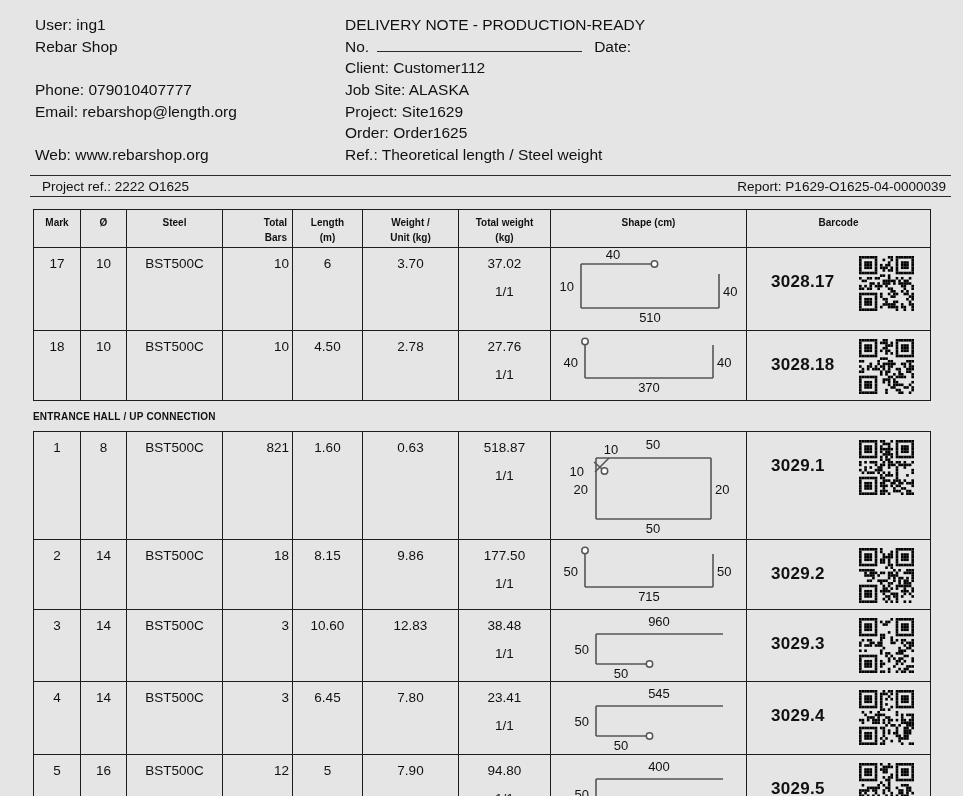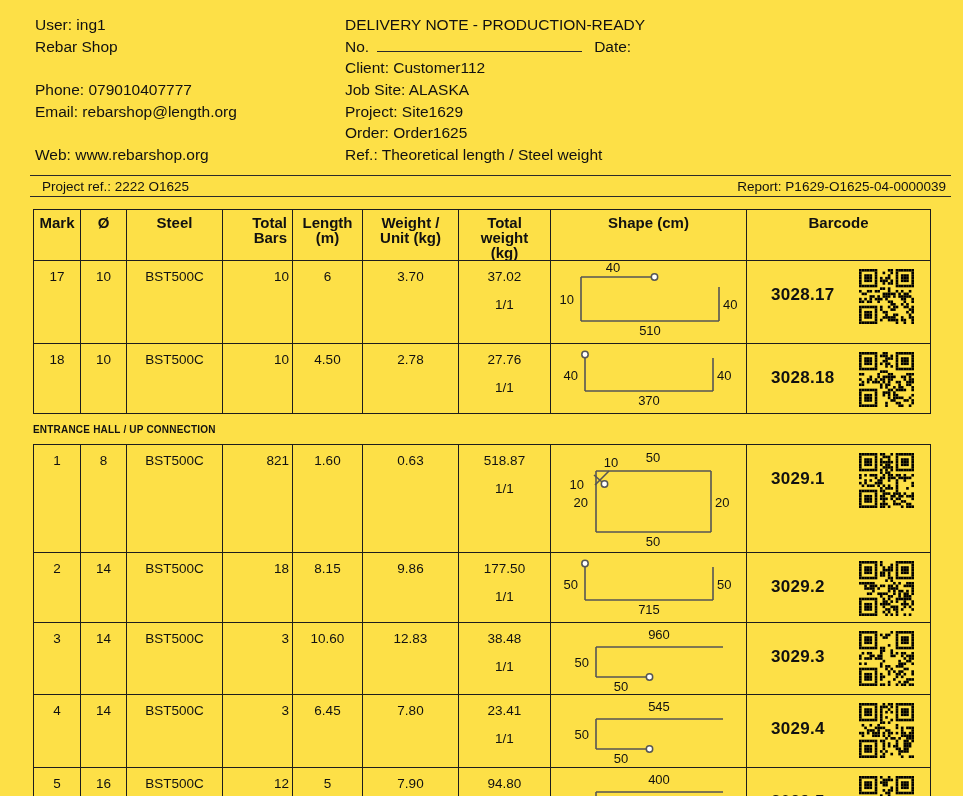--- a/index.html
+++ b/index.html
@@ -1,30 +1,30 @@
 <!DOCTYPE html>
 <html><head>
 <meta charset="utf-8">
 <style>
   html,body{margin:0;padding:0;background:#fff;}
-  .page{position:relative;width:963px;height:796px;background:#fde047;overflow:hidden;
+  .page{position:relative;width:963px;height:796px;background:#e5e5e5;overflow:hidden;
         font-family:"Liberation Sans",sans-serif;color:#111;}
   .hcol{position:absolute;top:14px;font-size:15.5px;line-height:21.7px;}
   .hcol-left{left:35px;}
   .hcol-center{left:345px;}
   .hline{height:21.7px;white-space:nowrap;}
   .blank-underline{display:inline-block;width:205px;height:14px;border-bottom:1.6px solid #2a2a2a;margin:0 12px 0 8px;}
   .proj-bar{position:absolute;left:30px;top:175px;width:921px;height:22px;box-sizing:border-box;
             border-top:1.5px solid #2a2a2a;border-bottom:1.5px solid #2a2a2a;
             display:flex;justify-content:space-between;align-items:center;
             font-size:13.5px;padding:0 5px 0 12px;}
   .tables{position:absolute;left:33px;top:209px;width:897px;}
   table.rebar{border-collapse:collapse;table-layout:fixed;width:897px;}
   .rebar th,.rebar td{border:1.5px solid #1d1d1d;vertical-align:top;overflow:hidden;}
-  .rebar th{font-size:15px;font-weight:bold;line-height:15px;padding:5px 4px 0;text-align:center;}
+  .rebar th{font-size:10px;font-weight:bold;line-height:15px;padding:5px 4px 0;text-align:center;}
   .rebar th.right{text-align:right;padding-right:5px;margin-left:35px;}
   .rebar td{font-size:13.5px;padding:8px 4px 0;}
   td.c{text-align:center;}
   td.r{text-align:right;padding-right:3px;}
   .frac{margin-top:13px;text-align:center;}
   td.shape-cell,td.bc-cell{padding:0;}
   .bc-wrap{display:flex;justify-content:space-between;align-items:flex-start;padding:8px 16px 0 24px;}
   .bc-num{font-weight:bold;font-size:17px;margin-top:16px;letter-spacing:.3px;}
   .qr{width:55px;height:55px;display:block;}
   .section-title{height:30px;display:flex;align-items:center;font-weight:bold;font-size:10px;letter-spacing:.2px;}

